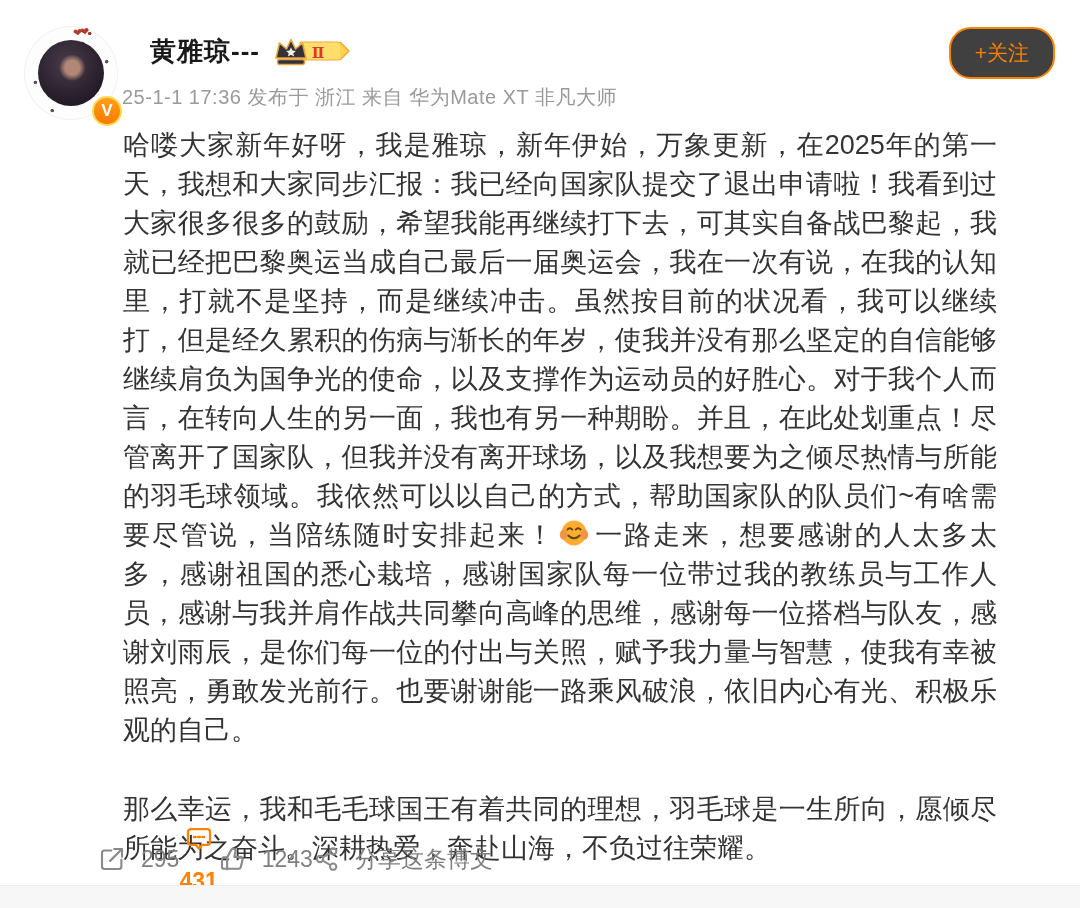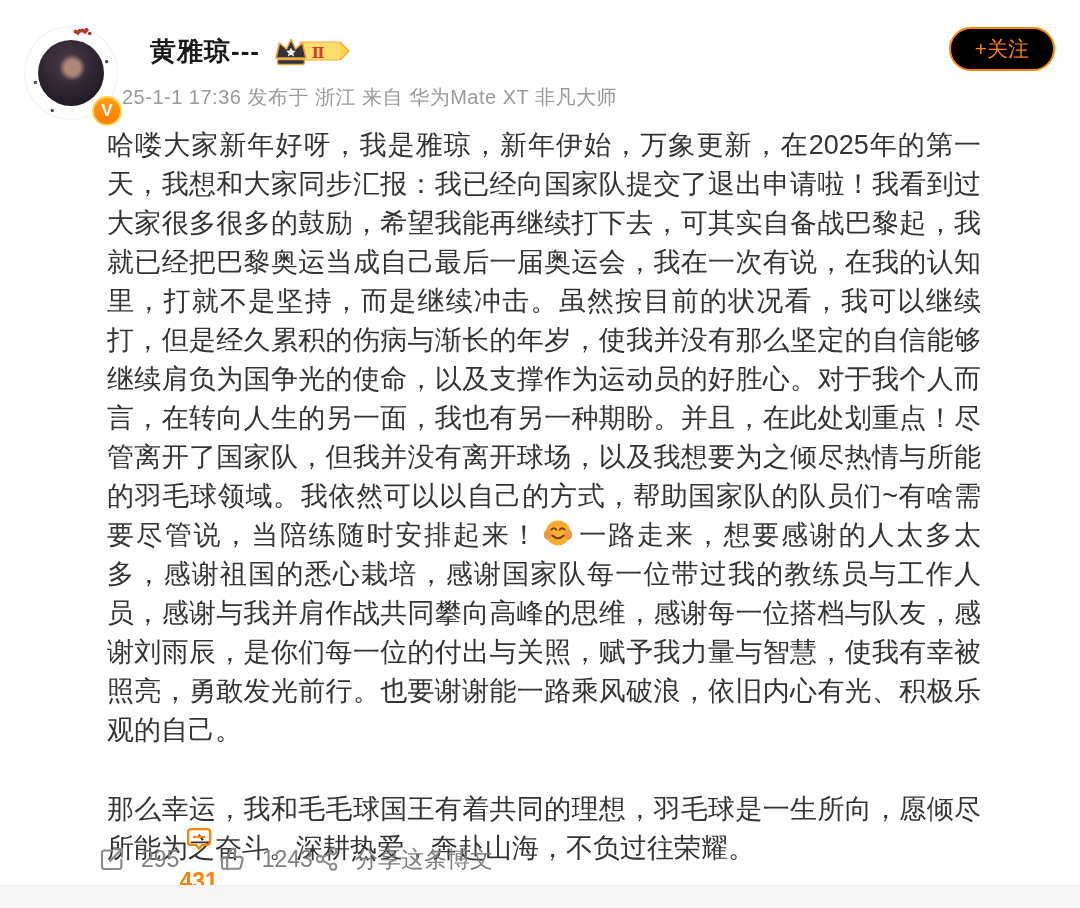--- a/index.html
+++ b/index.html
@@ -50,31 +50,31 @@
     display: flex; align-items: center; gap: 10px;
   }
   .username { font-size: 26px; font-weight: 700; color: #1a1a1a; letter-spacing: 1px; margin-left: 28px; }
   .vip-badge { display: inline-flex; height: 38px; }
   .meta-row {
     position: absolute; left: 122px; top: 84px;
     font-size: 20px; color: #9a9a9a; letter-spacing: 0.5px;
   }
   .follow-btn {
     position: absolute; right: 25px; top: 27px;
-    width: 106px; height: 44px;
+    width: 106px; height: 52px;
     border: 2px solid #ff8200; border-radius: 22px;
-    background: #000000; color: #ff8200;
+    background: #404040; color: #ff8200;
     font-size: 21px; font-family: inherit;
     display: flex; align-items: center; justify-content: center;
     cursor: pointer;
   }
 
   
   .post-body {
-    position: absolute; left: 107px; top: 126px;
+    position: absolute; left: 123px; top: 126px;
     width: 874px;
     font-size: 27px; line-height: 39px; color: #333;
     text-align: justify;
   }
   .post-par2 { margin-top: 40px; }
   .inline-emoji {
     display: inline-block; width: 30px; height: 30px;
     vertical-align: -4px; margin: 0 4px;
   }
 

